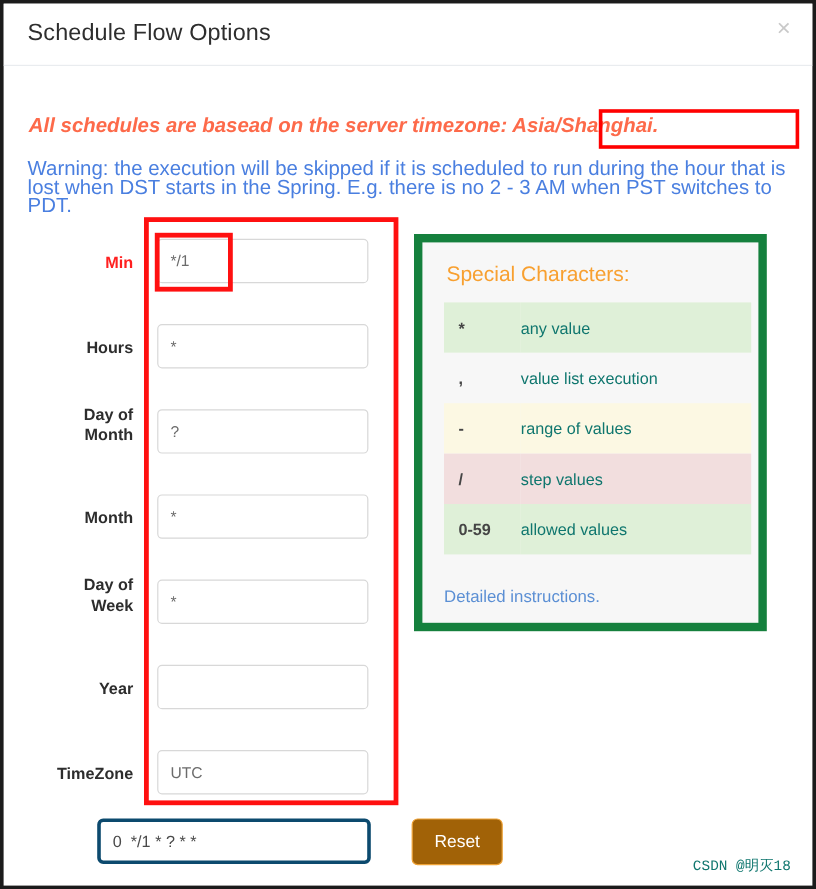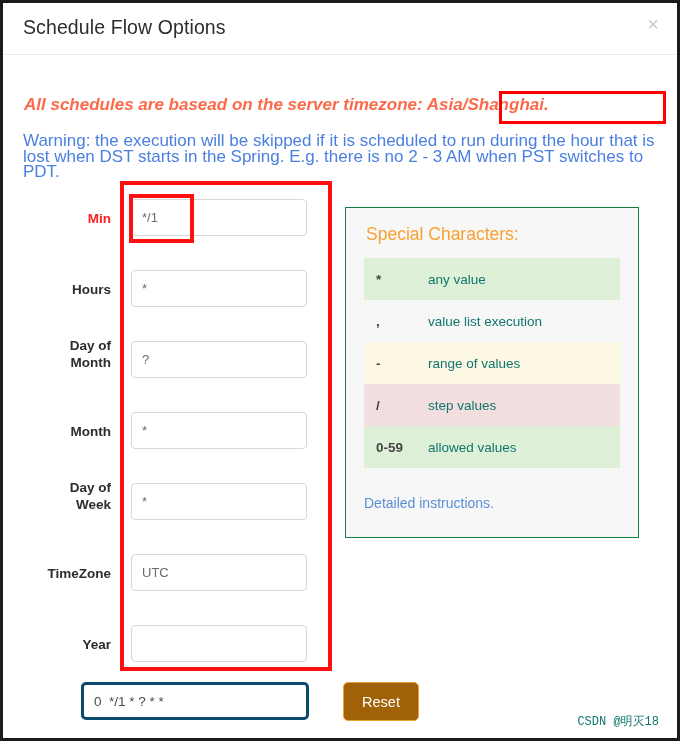--- a/index.html
+++ b/index.html
@@ -155,26 +155,26 @@
     height: 49px;
     border: 4px solid #ff1010;
     box-sizing: border-box;
     pointer-events: none;
   }
 
   
   .special-panel {
     position: absolute;
     left: 342px;
-    top: 204px;
+    top: 192px;
     width: 294px;
     height: 331px;
     box-sizing: border-box;
     background: #f7f7f7;
-    border: 1px solid #15803d;
+    border: 7px solid #15803d;
   }
   .special-title {
     position: absolute;
     left: 20px;
     top: 16px;
     font-size: 17.5px;
     color: #f8a030;
     font-weight: 400;
   }
   .special-table {
@@ -296,27 +296,27 @@
 
     <div class="form-row">
       <div class="form-label two-line r-label-2">
         <span>Day of</span><br>
         <span>Week</span>
       </div>
       <input class="form-input r-input" type="text" value="*" style="">
     </div>
 
     <div class="form-row">
+      <div class="form-label r-label-1">Year</div>
+      <input class="form-input r-input" type="text" value="" style="">
+    </div>
+
+    <div class="form-row">
       <div class="form-label r-label-1">TimeZone</div>
       <input class="form-input r-input" type="text" value="UTC" style="">
-    </div>
-
-    <div class="form-row">
-      <div class="form-label r-label-1">Year</div>
-      <input class="form-input r-input" type="text" value="" style="">
     </div>
 
   </div>
 
   <div class="fields-highlight-box"></div>
   <div class="min-highlight-box"></div>
 
   <div class="special-panel">
     <div class="special-title">Special Characters:</div>
 

